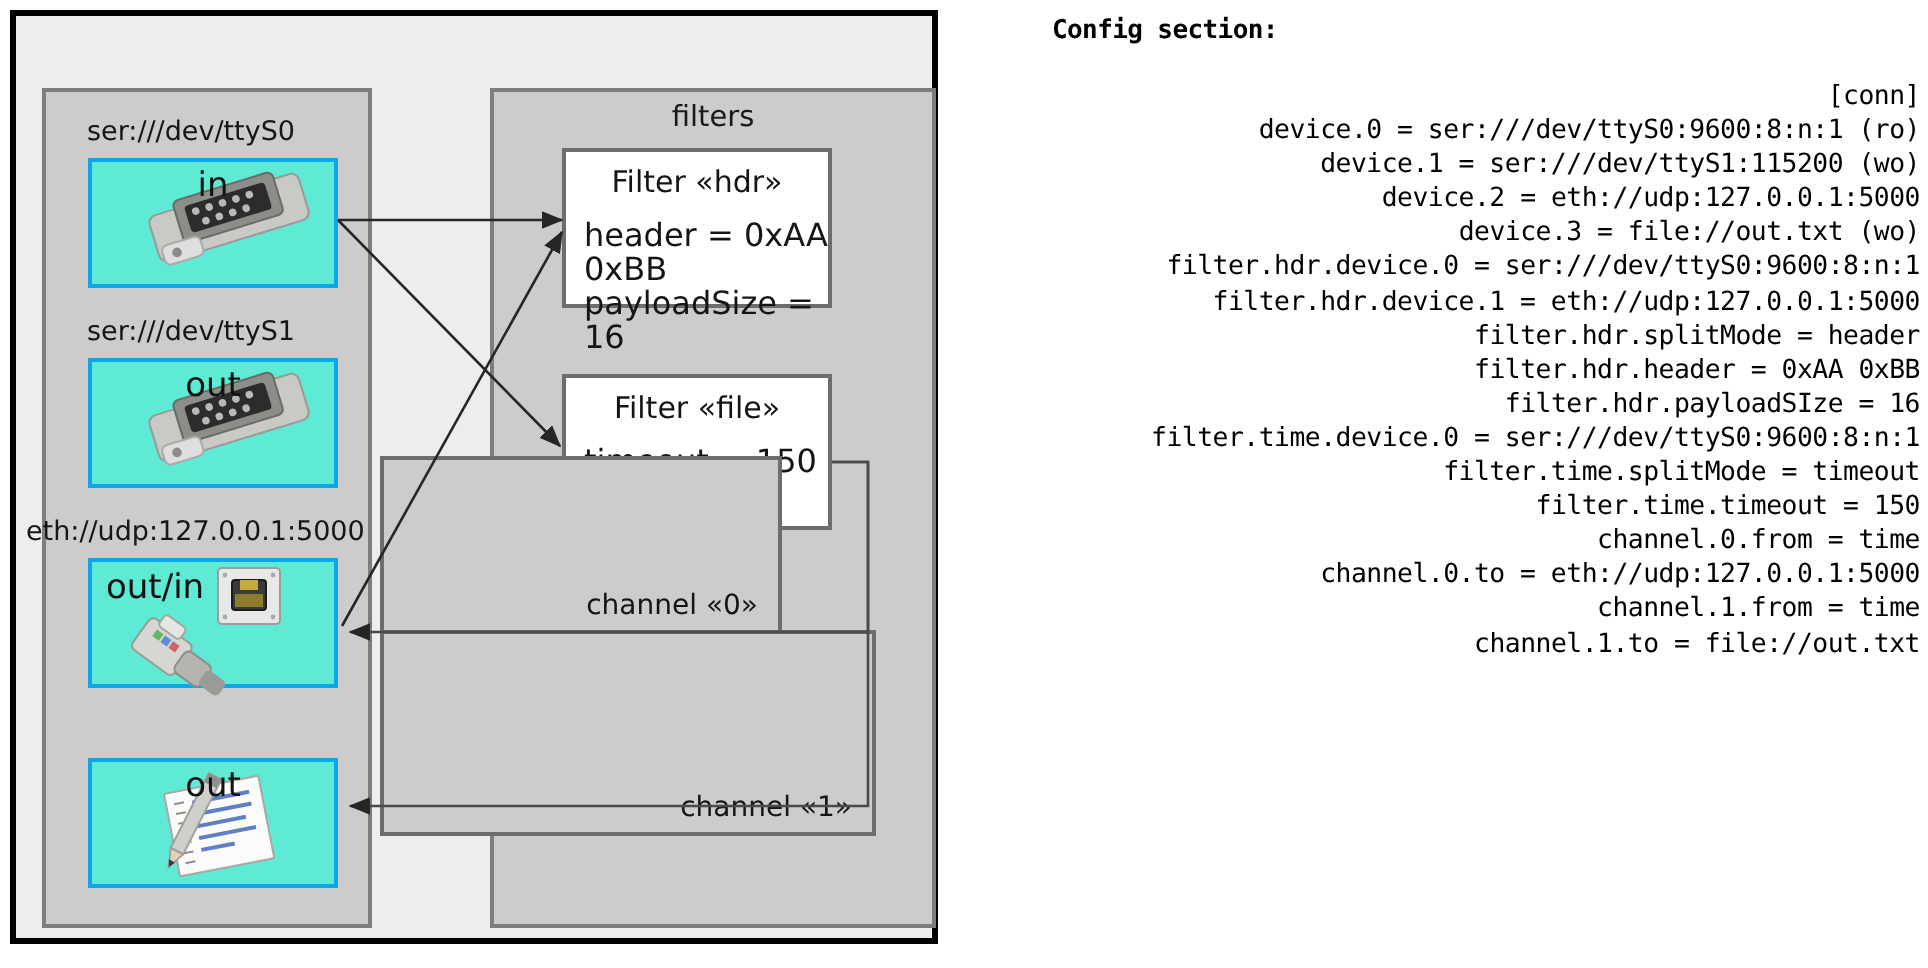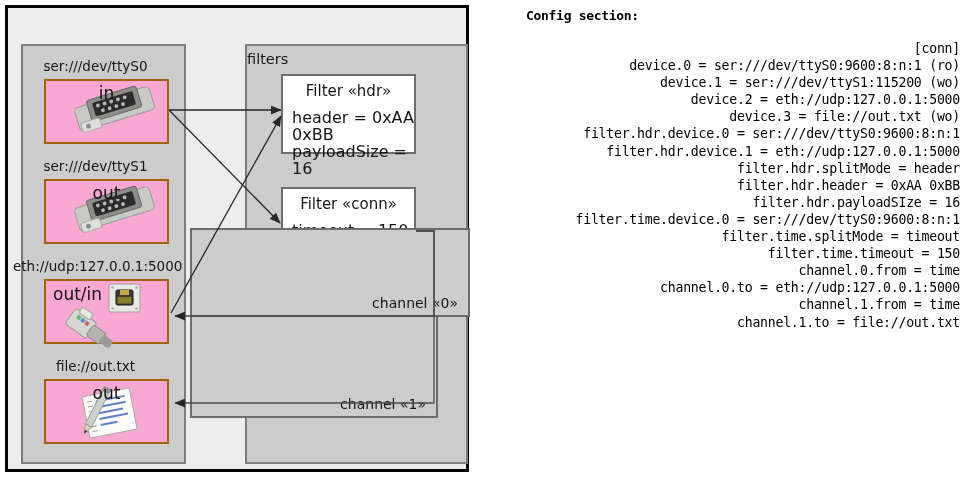--- a/index.html
+++ b/index.html
@@ -19,34 +19,34 @@
     position:absolute;left:0;top:9px;width:100%;text-align:center;
     font-size:14.5px;color:#1a1a1a;letter-spacing:.1px;
   }
 
   
   .group{
     position:absolute;background:#cccccc;
     border:2px solid #7d7d7d;box-sizing:border-box;
   }
   .group-title{
-    position:absolute;left:0;top:5px;width:100%;text-align:left;
+    position:absolute;left:0;top:5px;width:100%;text-align:center;
     font-size:14.5px;color:#1a1a1a;
   }
 
   .devices-group{left:13px;top:36px;width:165px;height:420px;}
   .filters-group{left:237px;top:36px;width:223px;height:420px;}
 
   
   .dev-label{
     position:absolute;text-align:center;font-size:13.5px;color:#161616;
     white-space:nowrap;
   }
   .dev-box{
-    position:absolute;background:#f9a8d4;border:2px solid #a16207;
+    position:absolute;background:#5eead4;border:2px solid #0ea5e9;
     box-sizing:border-box;
   }
   .dev-io{
     position:absolute;left:0;top:2px;width:100%;text-align:center;
     font-size:17px;color:#111111;z-index:3;
   }
   .dev-io.left{ text-align:left; left:7px; width:auto; top:3px;}
 
   
   .filter-box{
@@ -173,21 +173,20 @@
         <rect x="5" y="-5" width="13" height="7" rx="2" fill="#e6e6e3" stroke="#a6a6a2" stroke-width="1"></rect>
         <rect x="6" y="4" width="4" height="4" fill="#62b862"></rect>
         <rect x="11" y="4" width="4" height="4" fill="#5b8fd4"></rect>
         <rect x="16" y="4" width="4" height="4" fill="#d06363"></rect>
         <rect x="24" y="3" width="16" height="13" rx="3" fill="#b4b4b0" stroke="#8e8e8a" stroke-width="1"></rect>
         <rect x="38" y="5" width="12" height="9" rx="2.5" fill="#9a9a96"></rect>
       </g>
     </svg>
   </div>
 
-  <div class="dev-label" style="left:13px;top:358px;width:165px;">file://out.txt</div>
   <div class="dev-box" style="left:44px;top:379px;width:125px;height:65px;">
     <span class="dev-io">out</span>
     <svg class="ov" style="left:0;top:0;width:125px;height:65px;" viewBox="0 0 125 65">
       <g transform="translate(36,16) rotate(-11)">
         <rect x="0" y="0" width="48" height="42" rx="1" fill="#fbfbfa" stroke="#a8a8a4" stroke-width="1"></rect>
         <g stroke="#8f8f8c" stroke-width="1">
           <line x1="4" y1="6" x2="9" y2="6"></line>
             <line x1="4" y1="11" x2="9" y2="11"></line>
           <line x1="4" y1="16" x2="9" y2="16"></line>
             <line x1="4" y1="21" x2="9" y2="21"></line>
@@ -214,27 +213,27 @@
 
   <div class="filter-box" style="left:281px;top:74px;width:135px;height:80px;">
     <div class="filter-title">Filter «hdr»</div>
     <div class="filter-attrs">
       <div>header = 0xAA 0xBB</div>
       <div>payloadSize = 16</div>
     </div>
   </div>
 
   <div class="filter-box" style="left:281px;top:187px;width:135px;height:78px;">
-    <div class="filter-title">Filter «conn»</div>
+    <div class="filter-title">Filter «file»</div>
     <div class="filter-attrs">
       <div>timeout = 150 ms</div>
     </div>
   </div>
 
-  <div class="channel-box" style="left:190px;top:228px;width:280px;height:89px;">
+  <div class="channel-box" style="left:190px;top:228px;width:201px;height:89px;">
     <span class="channel-label">channel «0»</span>
   </div>
   <div class="channel-box" style="left:190px;top:315px;width:248px;height:103px;padding-left:41px;">
     <span class="channel-label">channel «1»</span>
   </div>
 
   <svg class="ov">
     <defs>
       <marker id="ah" markerWidth="11" markerHeight="9" refX="10.2" refY="4.5" orient="auto" markerUnits="userSpaceOnUse">
         <path d="M0,0 L11,4.5 L0,9 z" fill="#262626"></path>

